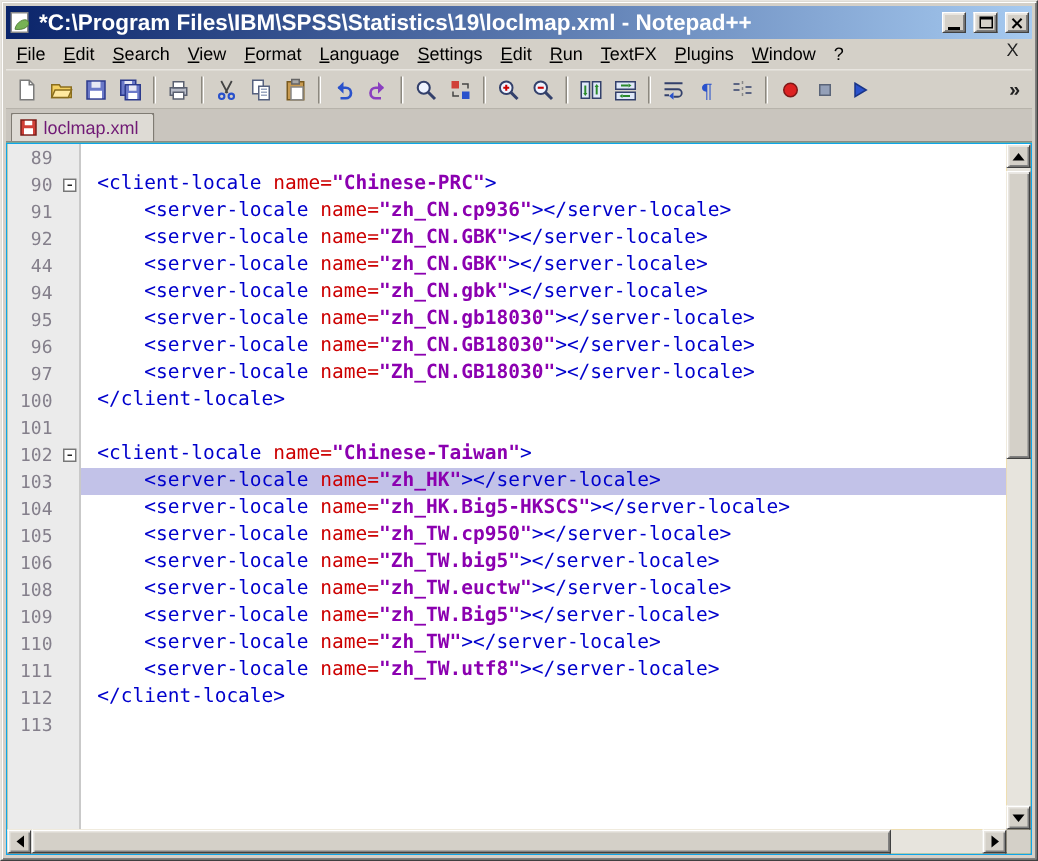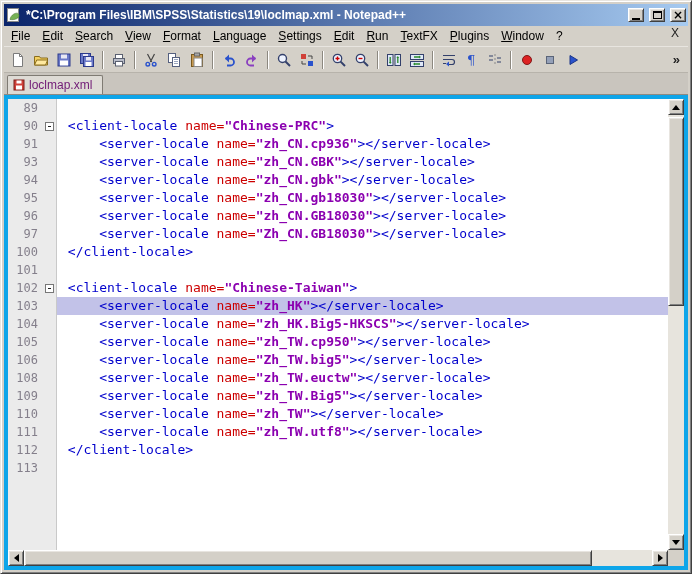--- a/index.html
+++ b/index.html
@@ -14,21 +14,21 @@
     font-family:"Liberation Sans",sans-serif;
   }
   
   .titlebar{
     height:22px;min-height:22px;display:flex;align-items:center;gap:3px;
     padding:0 2px;
     background:linear-gradient(90deg,var(--titlebar_start,#0a246a),var(--titlebar_end,#a6caf0));
   }
   .app-icon{width:16px;height:16px;display:flex;}
   .title-text{
-    flex:1;color:#fff;font-weight:bold;font-size:12px;
+    flex:1;color:#fff;font-weight:bold;font-size:15px;
     white-space:nowrap;overflow:hidden;text-overflow:ellipsis;padding-left:1px;
   }
   .win-btn{
     width:16px;height:14px;display:flex;align-items:center;justify-content:center;
     background:var(--chrome,#d4d0c8);
     border:1px solid;border-color:#fff #404040 #404040 #fff;
     box-shadow:inset 1px 1px 0 #e8e5e0, inset -1px -1px 0 #808080;
     padding:0;cursor:default;
   }
   .win-btn + .win-btn{margin-left:2px;}
@@ -63,21 +63,21 @@
   }
   .tab{
     height:19px;display:flex;align-items:center;gap:4px;padding:0 10px 0 5px;
     background:#dedbd5;border:1px solid #7f7b73;border-bottom:none;
     border-radius:2px 2px 0 0;font-size:12px;color:#701a75;
   }
   .tab-flop{width:12px;height:12px;display:flex;}
   
   .editor-frame{
     flex:1;display:grid;grid-template-columns:1fr 16px;grid-template-rows:1fr 16px;
-    border:4px solid #0ea5e9;background:#eab308;min-height:0;
+    border:1px solid #0ea5e9;background:#eab308;min-height:0;
   }
   .code-area{
     overflow:hidden;position:relative;
     background:linear-gradient(to right,var(--gutter_bg,#ebebeb) 0,var(--gutter_bg,#ebebeb) 48px,#c9c9c9 48px,#c9c9c9 49px,#ffffff 49px);
   }
   .line{display:flex;height:18px;font:13px/18px "DejaVu Sans Mono",monospace;white-space:pre;}
   .ln{
     width:34px;min-width:34px;text-align:right;padding-right:4px;
     color:var(--line_number,#847f8b);font-size:12px;
   }
@@ -328,21 +328,22 @@
       </span>
       <span>loclmap.xml</span>
     </div>
   </div>
 
   <div class="editor-frame">
     <div class="code-area">
         <div class="line"><span class="ln">89</span><span class="foldcol"></span><span class="code"></span></div>
         <div class="line"><span class="ln">90</span><span class="foldcol"><span class="foldbox"></span></span><span class="code"><span class="p"> </span><span class="t">&lt;client-locale</span><span class="p"> </span><span class="a">name=</span><span class="v">"Chinese-PRC"</span><span class="t">&gt;</span></span></div>
         <div class="line"><span class="ln">91</span><span class="foldcol"></span><span class="code"><span class="p">     </span><span class="t">&lt;server-locale</span><span class="p"> </span><span class="a">name=</span><span class="v">"zh_CN.cp936"</span><span class="t">&gt;&lt;/server-locale&gt;</span></span></div>
-        <div class="line"><span class="ln">93</span><span class="foldcol"></span><span class="code"><span class="p">     </span><span class="t">&lt;server-locale</span><span class="p"> </span><span class="a">name=</span><span class="v">"zh_CN.GBK"</span><span class="t">&gt;&lt;/server-locale&gt;</span></span></div>
+        <div class="line"><span class="ln">92</span><span class="foldcol"></span><span class="code"><span class="p">     </span><span class="t">&lt;server-locale</span><span class="p"> </span><span class="a">name=</span><span class="v">"Zh_CN.GBK"</span><span class="t">&gt;&lt;/server-locale&gt;</span></span></div>
+        <div class="line"><span class="ln">44</span><span class="foldcol"></span><span class="code"><span class="p">     </span><span class="t">&lt;server-locale</span><span class="p"> </span><span class="a">name=</span><span class="v">"zh_CN.GBK"</span><span class="t">&gt;&lt;/server-locale&gt;</span></span></div>
         <div class="line"><span class="ln">94</span><span class="foldcol"></span><span class="code"><span class="p">     </span><span class="t">&lt;server-locale</span><span class="p"> </span><span class="a">name=</span><span class="v">"zh_CN.gbk"</span><span class="t">&gt;&lt;/server-locale&gt;</span></span></div>
         <div class="line"><span class="ln">95</span><span class="foldcol"></span><span class="code"><span class="p">     </span><span class="t">&lt;server-locale</span><span class="p"> </span><span class="a">name=</span><span class="v">"zh_CN.gb18030"</span><span class="t">&gt;&lt;/server-locale&gt;</span></span></div>
         <div class="line"><span class="ln">96</span><span class="foldcol"></span><span class="code"><span class="p">     </span><span class="t">&lt;server-locale</span><span class="p"> </span><span class="a">name=</span><span class="v">"zh_CN.GB18030"</span><span class="t">&gt;&lt;/server-locale&gt;</span></span></div>
         <div class="line"><span class="ln">97</span><span class="foldcol"></span><span class="code"><span class="p">     </span><span class="t">&lt;server-locale</span><span class="p"> </span><span class="a">name=</span><span class="v">"Zh_CN.GB18030"</span><span class="t">&gt;&lt;/server-locale&gt;</span></span></div>
         <div class="line"><span class="ln">100</span><span class="foldcol"></span><span class="code"><span class="p"> </span><span class="t">&lt;/client-locale&gt;</span></span></div>
         <div class="line"><span class="ln">101</span><span class="foldcol"></span><span class="code"></span></div>
         <div class="line"><span class="ln">102</span><span class="foldcol"><span class="foldbox"></span></span><span class="code"><span class="p"> </span><span class="t">&lt;client-locale</span><span class="p"> </span><span class="a">name=</span><span class="v">"Chinese-Taiwan"</span><span class="t">&gt;</span></span></div>
         <div class="line current"><span class="ln">103</span><span class="foldcol"></span><span class="code"><span class="p">     </span><span class="t">&lt;server-locale</span><span class="p"> </span><span class="a">name=</span><span class="v">"zh_HK"</span><span class="t">&gt;&lt;/server-locale&gt;</span></span></div>
         <div class="line"><span class="ln">104</span><span class="foldcol"></span><span class="code"><span class="p">     </span><span class="t">&lt;server-locale</span><span class="p"> </span><span class="a">name=</span><span class="v">"zh_HK.Big5-HKSCS"</span><span class="t">&gt;&lt;/server-locale&gt;</span></span></div>
         <div class="line"><span class="ln">105</span><span class="foldcol"></span><span class="code"><span class="p">     </span><span class="t">&lt;server-locale</span><span class="p"> </span><span class="a">name=</span><span class="v">"zh_TW.cp950"</span><span class="t">&gt;&lt;/server-locale&gt;</span></span></div>

